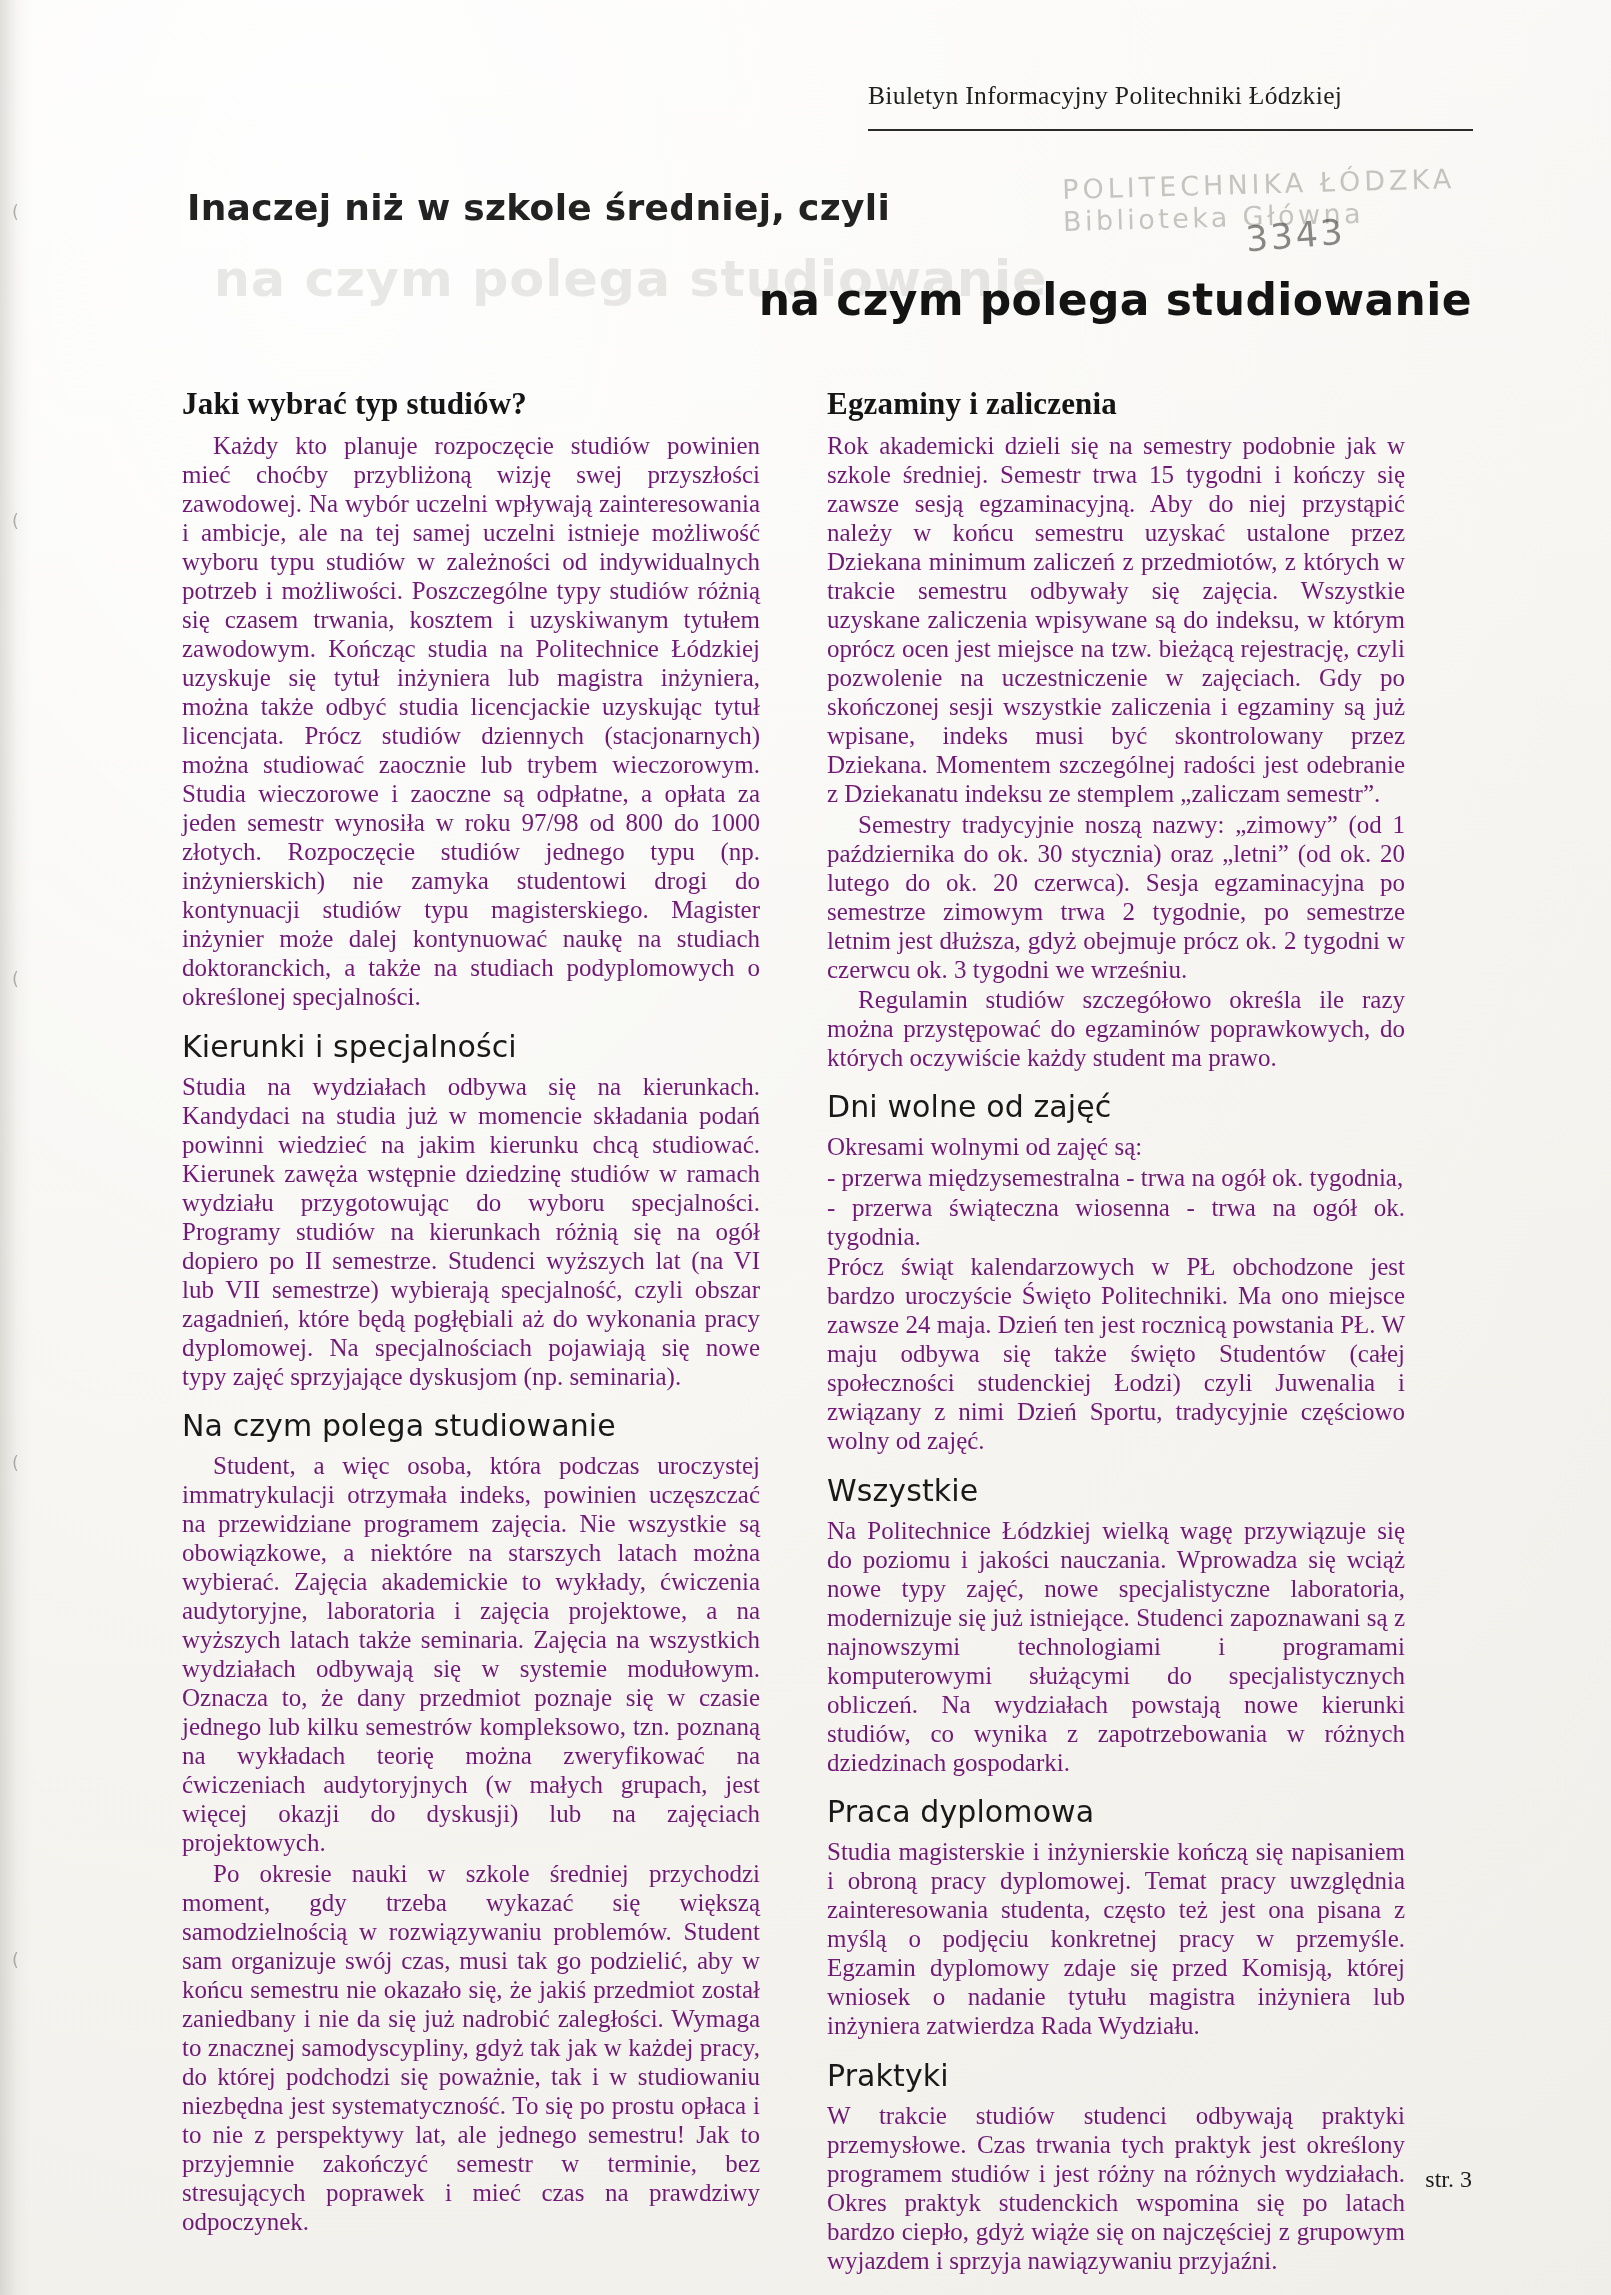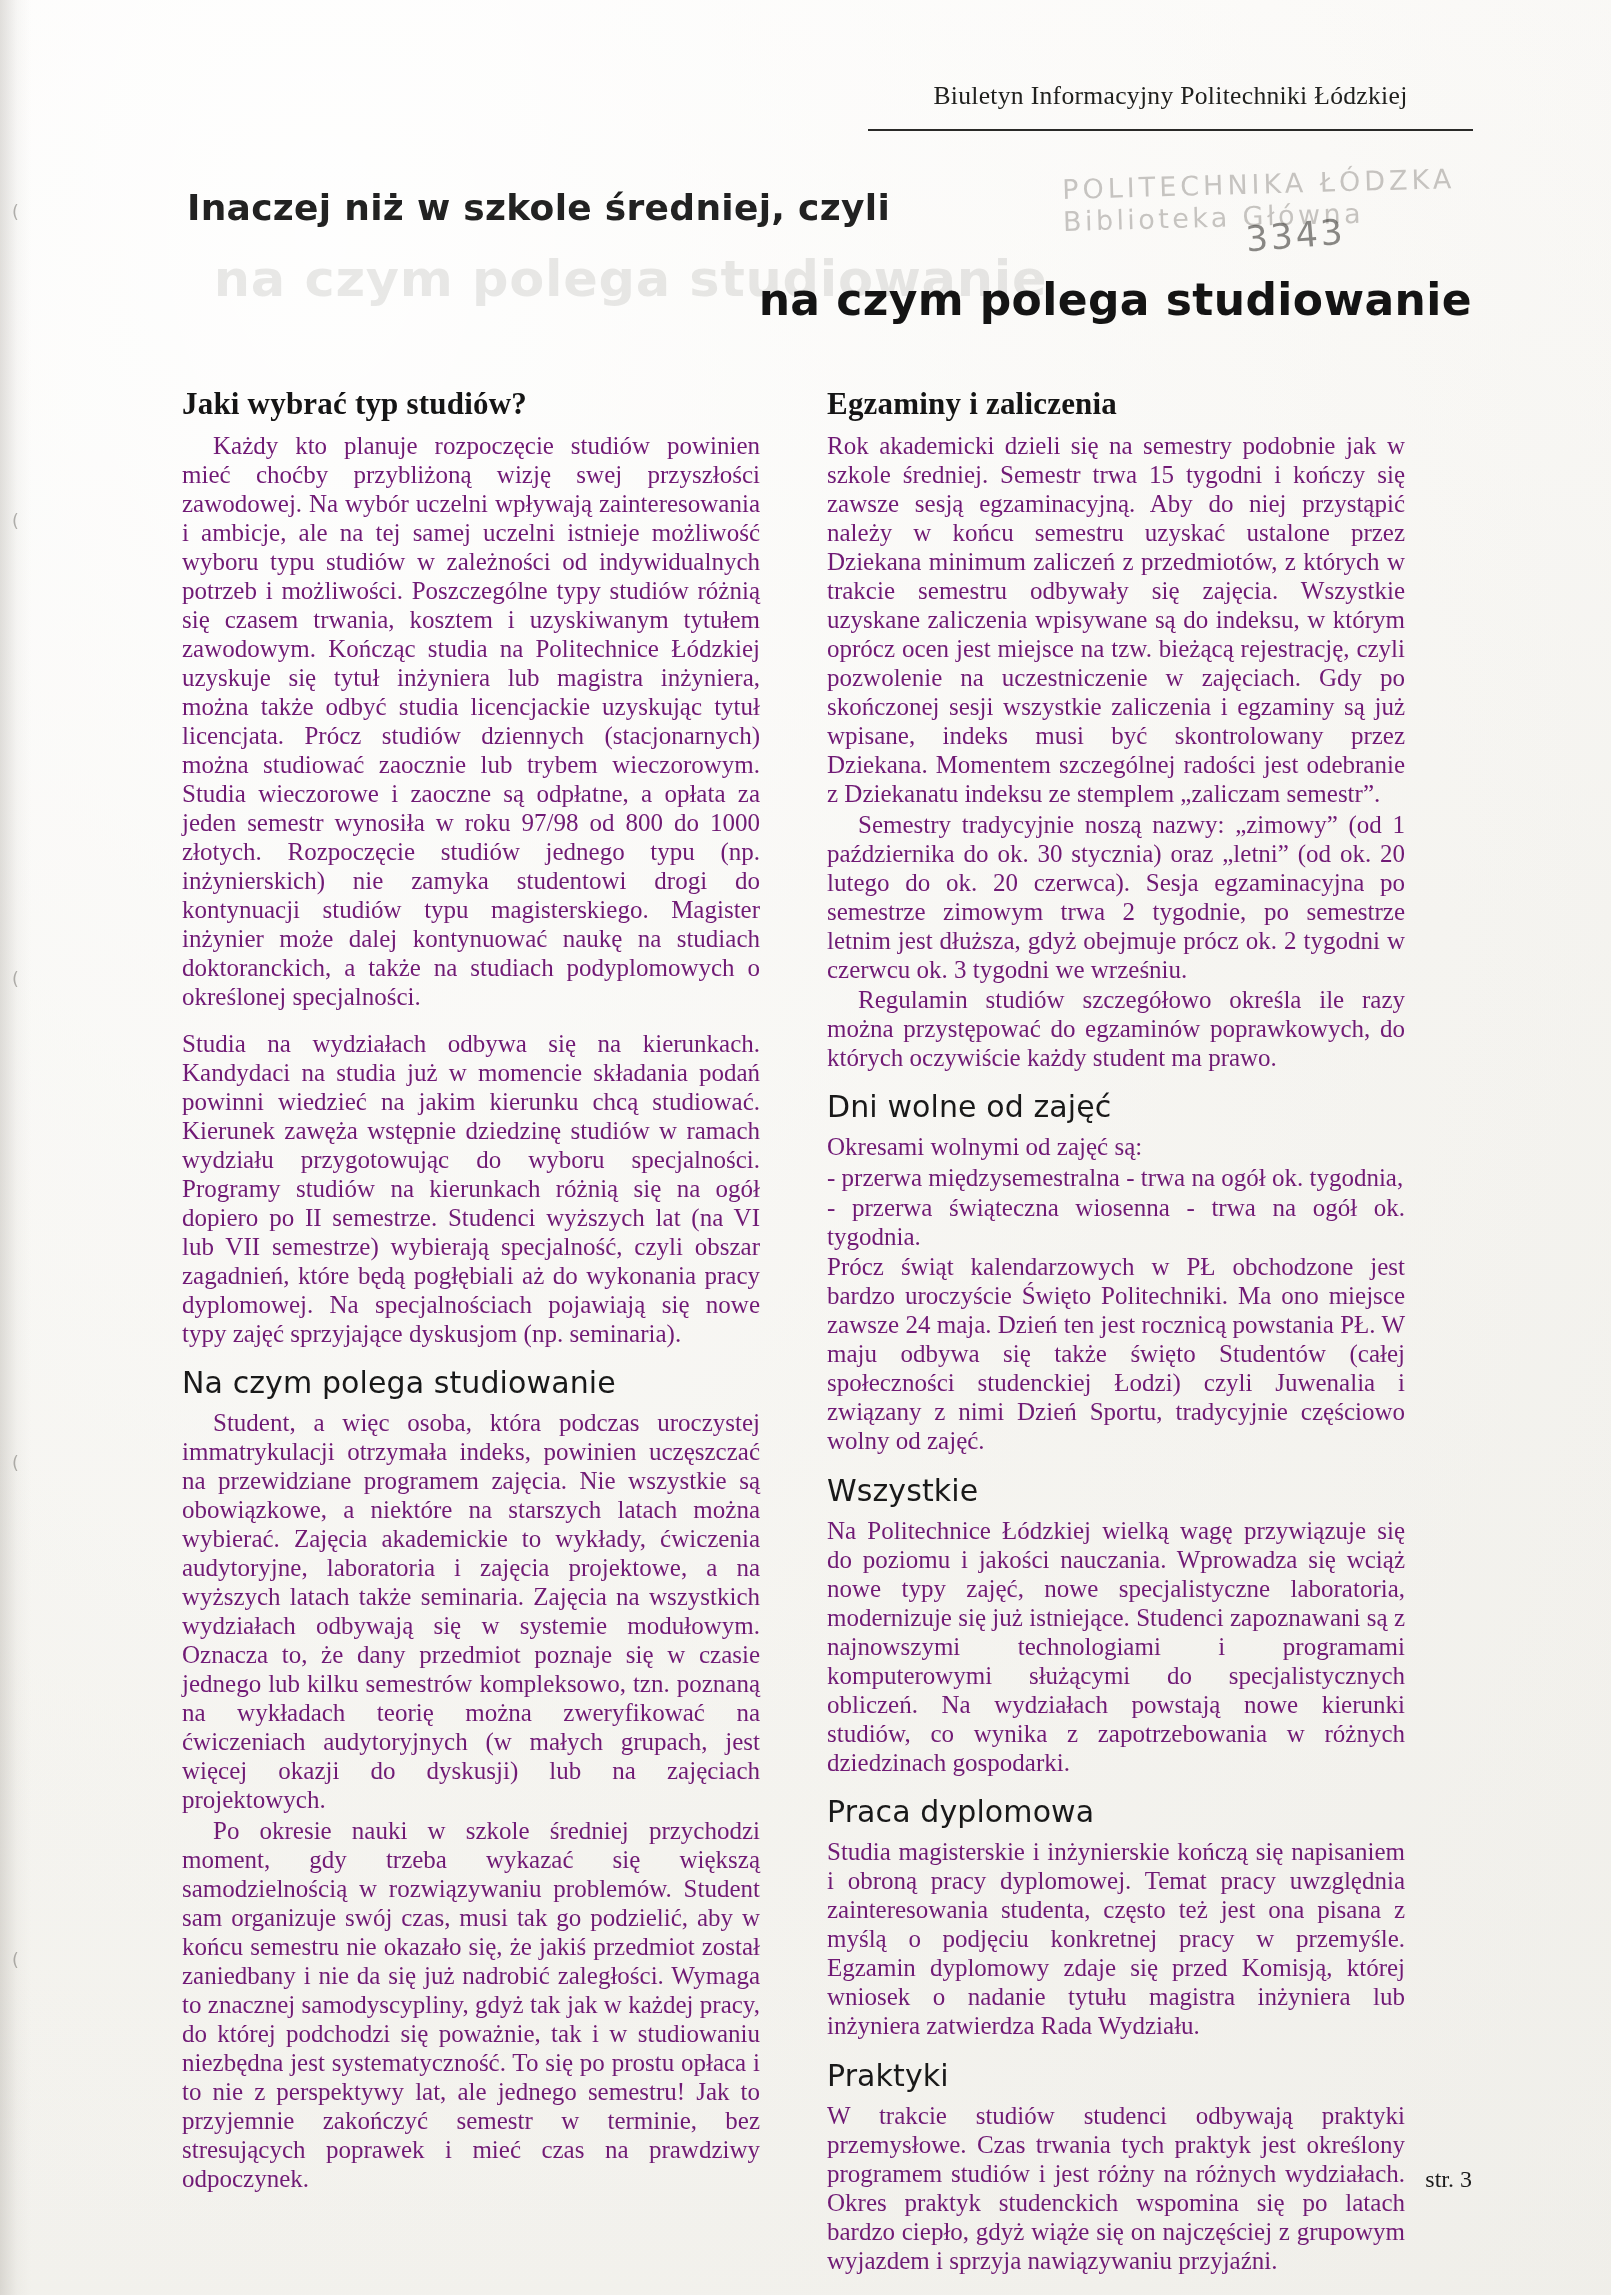--- a/index.html
+++ b/index.html
@@ -39,21 +39,21 @@
     width: 1611px;
     height: 2295px;
   }
 
   
   .masthead {
     position: absolute;
     left: 868px;
     top: 81px;
     width: 605px;
-    text-align: center;
+    text-align: left;
     font-size: 25.6px;
     letter-spacing: 0.3px;
     color: #20201e;
   }
   .masthead-rule {
     position: absolute;
     left: 868px;
     top: 129px;
     width: 605px;
     height: 2px;
@@ -214,20 +214,21 @@
     <div class="title-line2">na czym polega studiowanie</div>
 
     <div class="col col-left">
 
       <div class="sec">
         <h2 class="sec-serif">Jaki wybrać typ studiów?</h2>
         <p class="body indent">Każdy kto planuje rozpoczęcie studiów powinien mieć choćby przybliżoną wizję swej przyszłości zawodowej. Na wybór uczelni wpływają zainteresowania i ambicje, ale na tej samej uczelni istnieje możliwość wyboru typu studiów w zależności od indywidualnych potrzeb i możliwości. Poszczególne typy studiów różnią się czasem trwania, kosztem i uzyskiwanym tytułem zawodowym. Kończąc studia na Politechnice Łódzkiej uzyskuje się tytuł inżyniera lub magistra inżyniera, można także odbyć studia licencjackie uzyskując tytuł licencjata. Prócz studiów dziennych (stacjonarnych) można studiować zaocznie lub trybem wieczorowym. Studia wieczorowe i zaoczne są odpłatne, a opłata za jeden semestr wynosiła w roku 97/98 od 800 do 1000 złotych. Rozpoczęcie studiów jednego typu (np. inżynierskich) nie zamyka studentowi drogi do kontynuacji studiów typu magisterskiego. Magister inżynier może dalej kontynuować naukę na studiach doktoranckich, a także na studiach podyplomowych o określonej specjalności.</p>
       </div>
 
       <div class="sec">
+        <h2 class="sec-sans">Kierunki i specjalności</h2>
         <p class="body">Studia na wydziałach odbywa się na kierunkach. Kandydaci na studia już w momencie składania podań powinni wiedzieć na jakim kierunku chcą studiować. Kierunek zawęża wstępnie dziedzinę studiów w ramach wydziału przygotowując do wyboru specjalności. Programy studiów na kierunkach różnią się na ogół dopiero po II semestrze. Studenci wyższych lat (na VI lub VII semestrze) wybierają specjalność, czyli obszar zagadnień, które będą pogłębiali aż do wykonania pracy dyplomowej. Na specjalnościach pojawiają się nowe typy zajęć sprzyjające dyskusjom (np. seminaria).</p>
       </div>
 
       <div class="sec">
         <h2 class="sec-sans">Na czym polega studiowanie</h2>
         <p class="body indent">Student, a więc osoba, która podczas uroczystej immatrykulacji otrzymała indeks, powinien uczęszczać na przewidziane programem zajęcia. Nie wszystkie są obowiązkowe, a niektóre na starszych latach można wybierać. Zajęcia akademickie to wykłady, ćwiczenia audytoryjne, laboratoria i zajęcia projektowe, a na wyższych latach także seminaria. Zajęcia na wszystkich wydziałach odbywają się w systemie modułowym. Oznacza to, że dany przedmiot poznaje się w czasie jednego lub kilku semestrów kompleksowo, tzn. poznaną na wykładach teorię można zweryfikować na ćwiczeniach audytoryjnych (w małych grupach, jest więcej okazji do dyskusji) lub na zajęciach projektowych.</p>
         <p class="body indent">Po okresie nauki w szkole średniej przychodzi moment, gdy trzeba wykazać się większą samodzielnością w rozwiązywaniu problemów. Student sam organizuje swój czas, musi tak go podzielić, aby w końcu semestru nie okazało się, że jakiś przedmiot został zaniedbany i nie da się już nadrobić zaległości. Wymaga to znacznej samodyscypliny, gdyż tak jak w każdej pracy, do której podchodzi się poważnie, tak i w studiowaniu niezbędna jest systematyczność. To się po prostu opłaca i to nie z perspektywy lat, ale jednego semestru! Jak to przyjemnie zakończyć semestr w terminie, bez stresujących poprawek i mieć czas na prawdziwy odpoczynek.</p>
       </div>
 
     </div>

